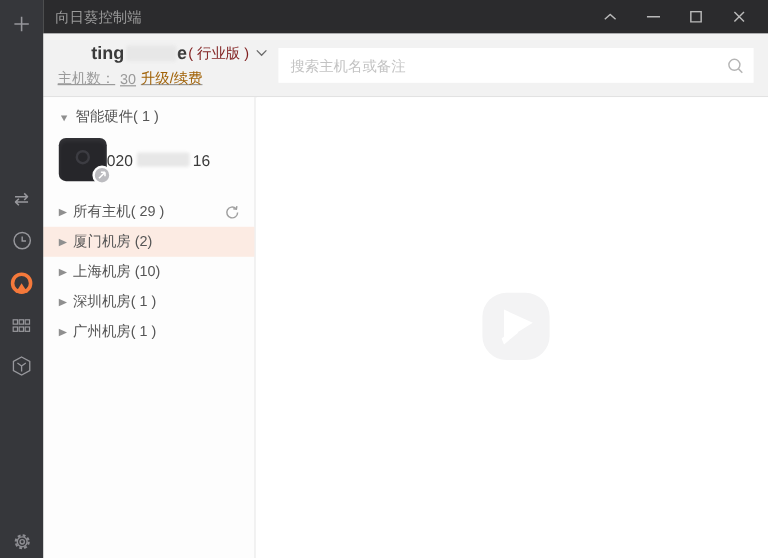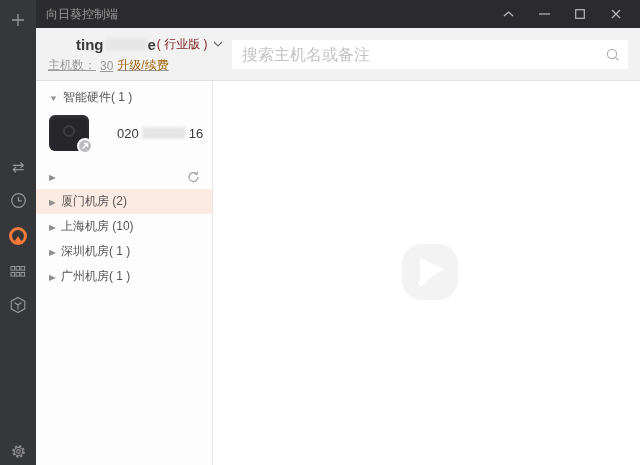--- a/index.html
+++ b/index.html
@@ -28,35 +28,35 @@
   .account-line1 { display:flex; align-items:center; height:20px; cursor:pointer;margin-left:28px; }
   .account-name { font-size:15px; font-weight:bold; color:#3a3a3a; }
   .redact { display:inline-block; background:#e7e7e7; border-radius:2px; filter:blur(1.5px); }
   .redact-name { width:42px; height:13px; margin:0 1px; }
   .account-edition { font-size:12px; color:#7f1d1d; margin-left:1px; }
   .account-caret { margin-left:5px; display:flex; }
   .account-line2 { margin-top:3px; font-size:12px; color:#9a9a9a; display:flex; align-items:center; gap:4px;text-decoration:underline; }
   .upgrade { color:#a16207; cursor:pointer; }
 
   .searchbox { position:absolute; right:12px; top:12px; width:396px; height:29px; background:#ffffff; display:flex; align-items:center; }
-  .searchbox input { flex:1 1 auto; border:none; outline:none; background:transparent; font-size:16px; color:#555; padding-left:10px; font-family:inherit; }
+  .searchbox input { flex:1 1 auto; border:none; outline:none; background:transparent; font-size:12px; color:#555; padding-left:10px; font-family:inherit; }
   .searchbox input::placeholder { color:#c3c3c3; }
   .search-icon { width:30px; display:flex; justify-content:center; cursor:pointer; }
 
   
   .tree { position:absolute; left:36px; top:81px; width:177px; height:384px; background:#fdfdfd; border-right:1px solid #e9e9e9; }
   .tree-row { position:relative; display:flex; align-items:center; height:25px; padding-left:13px; font-size:12px; color:#555; cursor:pointer; }
   .tree-row.selected { background:#fcebe3; }
   .tri { font-size:9px; color:#8f8f8f; margin-right:5px; transform:scaleY(0.9); }
   .group-header { margin-top:4px; }
   .device-row { display:flex; align-items:center; height:46px; padding-left:13px; cursor:pointer; }
   .device-img { position:relative; width:40px; height:36px; background:#26262a; border-radius:6px; box-shadow:inset 0 2px 4px rgba(255,255,255,0.08); }
   .device-img .emblem { position:absolute; left:50%; top:10px; transform:translateX(-50%); width:12px; height:12px; border:2px solid #3c3c42; border-radius:50%; }
   .device-badge { position:absolute; right:-4px; bottom:-3px; width:16px; height:16px; border-radius:50%; background:#bcbcc0; border:2px solid #fdfdfd; display:flex; align-items:center; justify-content:center; }
-  .device-label { font-size:13px; color:#3a3a3a; margin-left:28px; display:flex; align-items:center; }
+  .device-label { font-size:13px; color:#3a3a3a; margin-left:0; display:flex; align-items:center; }
   .redact-device { width:44px; height:12px; margin:0 3px; }
   .refresh { position:absolute; right:12px; top:50%; transform:translateY(-50%); display:flex; cursor:pointer; }
   .spacer8 { height:8px; }
 
   
   .main { position:absolute; left:214px; top:81px; width:426px; height:384px; background:#ffffff; }
   .watermark { position:absolute; left:188px; top:163px; width:56px; height:56px; background:#f3f3f4; border-radius:20px; display:flex; align-items:center; justify-content:center; }
 </style>
 </head>
 <body>
@@ -190,20 +190,21 @@
         <span>020</span>
         <span class="redact redact-device"></span>
         <span>16</span>
       </span>
     </div>
 
     <div class="spacer8"></div>
 
     <div class="tree-row">
       <span class="tri">▶</span>
+      <span>所有主机( 29 )</span>
       <span class="refresh">
         <svg width="13" height="13" viewBox="0 0 13 13">
           <path d="M11 6.5 a4.5 4.5 0 1 1 -1.4 -3.2" fill="none" stroke="#a0a0a0" stroke-width="1.2"></path>
           <path d="M10.4 1.2 L10 3.8 L7.4 3.4" fill="none" stroke="#a0a0a0" stroke-width="1.2"></path>
         </svg>
       </span>
     </div>
 
     <div class="tree-row selected">
       <span class="tri">▶</span>

